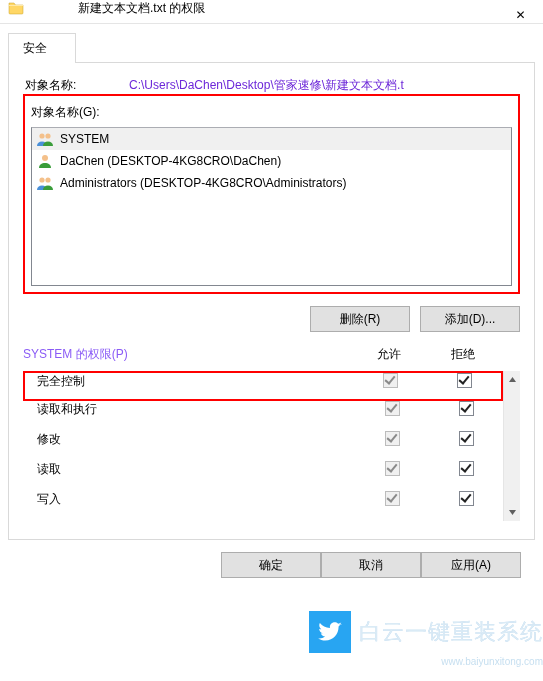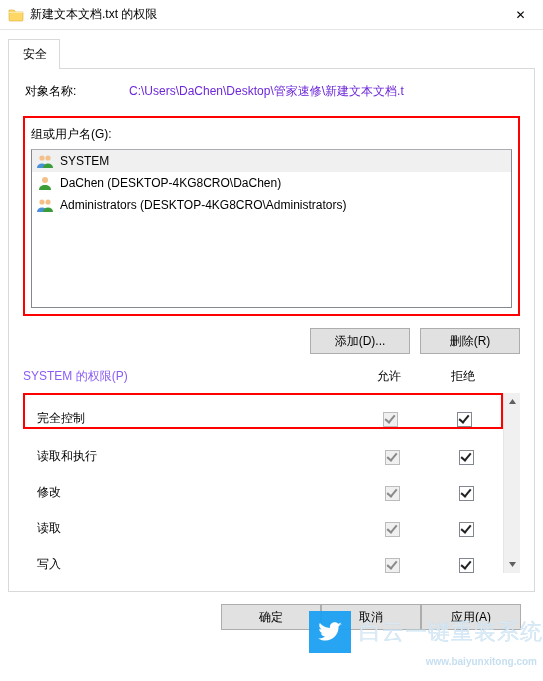--- a/index.html
+++ b/index.html
@@ -1,67 +1,67 @@
 <!DOCTYPE html>
 <html><head>
 <meta charset="utf-8">
 <style>
 * { box-sizing: border-box; margin: 0; padding: 0; font-family: "Microsoft YaHei", "Segoe UI", Tahoma, sans-serif; font-size: 12px; }
 body { background: #fff; width: 543px; height: 681px; position: relative; overflow: hidden; }
 
-.titlebar { height: 30px; display: flex; align-items: center; border-bottom: 1px solid #e5e5e5; }
+.titlebar { height: 24px; display: flex; border-bottom: 1px solid #e5e5e5; gap: 48px; }
 .titlebar .folder-icon { width: 16px; height: 16px; margin: 0 6px 0 8px; display: flex; align-items: center; justify-content: center; }
 .titlebar .title { flex: 1; color: #000; }
 .titlebar .close { width: 45px; height: 29px; display: flex; align-items: center; justify-content: center; color: #000; }
 
 .tab-area { padding: 8px 8px 0 8px; }
 .tab-strip { display: flex; border-bottom: 1px solid #d9d9d9; position: relative; }
-.tab { padding: 6px 12px 6px 14px; border: 1px solid #d9d9d9; border-bottom: none; background: #fff; position: relative; top: 1px; z-index: 2; color: #000; }
+.tab { padding: 6px 28px 6px 14px; border: 1px solid #d9d9d9; border-bottom: none; background: #fff; position: relative; top: 1px; z-index: 2; color: #000; }
 .tab-content { border: 1px solid #d9d9d9; border-top: none; padding: 14px 14px 18px 14px; background: #fff; }
 
-.obj-row { display: flex; margin-bottom: 16px; padding: 0 2px; }
+.obj-row { display: flex; padding: 0 2px; }
 .obj-label { width: 104px; color: #000; }
 .obj-value { flex: 1; color: #6d28d9; }
 
 .groupbox { border: 2px solid #ff0000; padding: 8px 6px 6px 6px; margin-bottom: 10px; position: relative; }
 .groupbox .gb-label { color: #000; padding-bottom: 6px; display:block; }
 .userlist { border: 1px solid #828790; border-top-color: #abadb3; background: #fff; height: 159px; overflow: auto; }
 .user-row { display: flex; align-items: center; padding: 2px 4px; gap: 6px; }
 .user-row.selected { background: #f0f0f0; }
 .user-icon { width: 18px; height: 18px; display: flex; align-items: center; justify-content: center; }
 
 .btn-row { display: flex; justify-content: flex-end; gap: 10px; margin: 12px 0 14px 0; }
 .btn { min-width: 100px; height: 26px; border: 1px solid #adadad; background: #e1e1e1; color: #000; display: inline-flex; align-items: center; justify-content: center; padding: 0 12px; cursor: default; }
 
 .perm-header { display: flex; align-items: center; margin-bottom: 8px; padding-right: 20px; }
 .perm-header .ph-label { flex: 1; color: #8b5cf6; }
 .perm-header .ph-col { width: 74px; text-align: center; color: #000; }
 
 .perm-list-wrap { display: flex; }
 .perm-list { flex: 1; }
-.perm-row { display: flex; align-items: flex-end; height: 36px; padding-left: 14px; }
+.perm-row { display: flex; align-items: flex-start; height: 30px; padding-left: 14px; }
 .perm-row .pname { flex: 1; color: #000; }
 .perm-row .pcell { width: 74px; display: flex; justify-content: center; }
 .perm-row.hl { border: 2px solid #ff0000; padding-left: 12px; }
 
 .cb { width: 15px; height: 15px; border: 1px solid #828790; background: #fff; display: inline-flex; align-items: center; justify-content: center; position: relative; }
 .cb.disabled { background: #f0f0f0; border-color: #bcbcbc; }
 .cb.checked::after { content: ""; position: absolute; left: 3px; top: 0px; width: 4px; height: 8px; border: solid #222; border-width: 0 2px 2px 0; transform: rotate(40deg); }
 .cb.disabled.checked::after { border-color: #8a8a8a; }
 
 .scrollbar { width: 17px; background: #f0f0f0; border-left: 1px solid #e5e5e5; display: flex; flex-direction: column; }
 .sb-arrow { height: 17px; display: flex; align-items: center; justify-content: center; color: #606060; }
 .sb-track { flex: 1; background: #f0f0f0; }
 
 .dlg-buttons { display: flex; justify-content: flex-end; padding: 12px 14px 14px 0; }
 
 .watermark { position: absolute; right: 0; bottom: 28px; display: flex; align-items: center; gap: 8px; opacity: 0.95; pointer-events: none; }
 .wm-icon { width: 42px; height: 42px; background: #1da1f2; display: flex; align-items: center; justify-content: center; }
 .wm-text { font-size: 22px; color: #d9eaf6; letter-spacing: 1px; background: linear-gradient(90deg, rgba(160,200,230,0.9), rgba(160,200,230,0.9)); -webkit-background-clip: text; }
-.wm-sub { position: absolute; right: 6px; bottom: 14px; font-size: 10px; color: #c6dff0; pointer-events:none;font-weight:bold; }
+.wm-sub { position: absolute; right: 0; bottom: 14px; font-size: 10px; color: #c6dff0; pointer-events:none; }
 </style>
 </head>
 <body>
 
 <div class="titlebar">
   <span class="folder-icon">
     <svg width="16" height="16" viewBox="0 0 16 16">
         <path fill="#ffd766" stroke="#c9a227" stroke-width="0.5" d="M1 3h5l1.5 2H15v8a1 1 0 0 1-1 1H2a1 1 0 0 1-1-1V3z"></path>
         <path fill="#ffe9a8" d="M1 5h14v1H1z"></path>
       </svg>
@@ -77,21 +77,21 @@
     <div class="tab"><span>安全</span></div>
   </div>
   <div class="tab-content">
 
     <div class="obj-row">
       <span class="obj-label">对象名称:</span>
       <span class="obj-value">C:\Users\DaChen\Desktop\管家速修\新建文本文档.t</span>
     </div>
 
     <div class="groupbox">
-      <span class="gb-label">组或用户名(G):</span>
+      <span class="gb-label">对象名称(G):</span>
       <div class="userlist" id="userlist">
           <div class="user-row selected">
             <span class="user-icon">
               <svg width="18" height="16" viewBox="0 0 18 16">
                 <circle cx="6" cy="5" r="2.6" fill="#f4c08a"></circle>
                 <circle cx="12" cy="5" r="2.6" fill="#f4c08a"></circle>
                 <path d="M1 15c0-3 2.2-4.5 5-4.5s5 1.5 5 4.5" fill="#4a90d9"></path>
                 <path d="M7 15c0-3 2.2-4.5 5-4.5s5 1.5 5 4.5" fill="#3a9d3a"></path>
               </svg>
             </span>
@@ -115,24 +115,24 @@
                 <path d="M7 15c0-3 2.2-4.5 5-4.5s5 1.5 5 4.5" fill="#3a9d3a"></path>
               </svg>
             </span>
             <span>Administrators (DESKTOP-4KG8CRO\Administrators)</span>
           </div>
         </div>
     </div>
 
     <div class="btn-row">
       <div class="btn">
+          <span>删除(R)</span>
+        </div>
+      <div class="btn">
           <span>添加(D)...</span>
-        </div>
-      <div class="btn">
-          <span>删除(R)</span>
         </div>
     </div>
 
     <div class="perm-header">
       <span class="ph-label">SYSTEM 的权限(P)</span>
       <span class="ph-col">允许</span>
       <span class="ph-col">拒绝</span>
     </div>
 
     <div class="perm-list-wrap">

